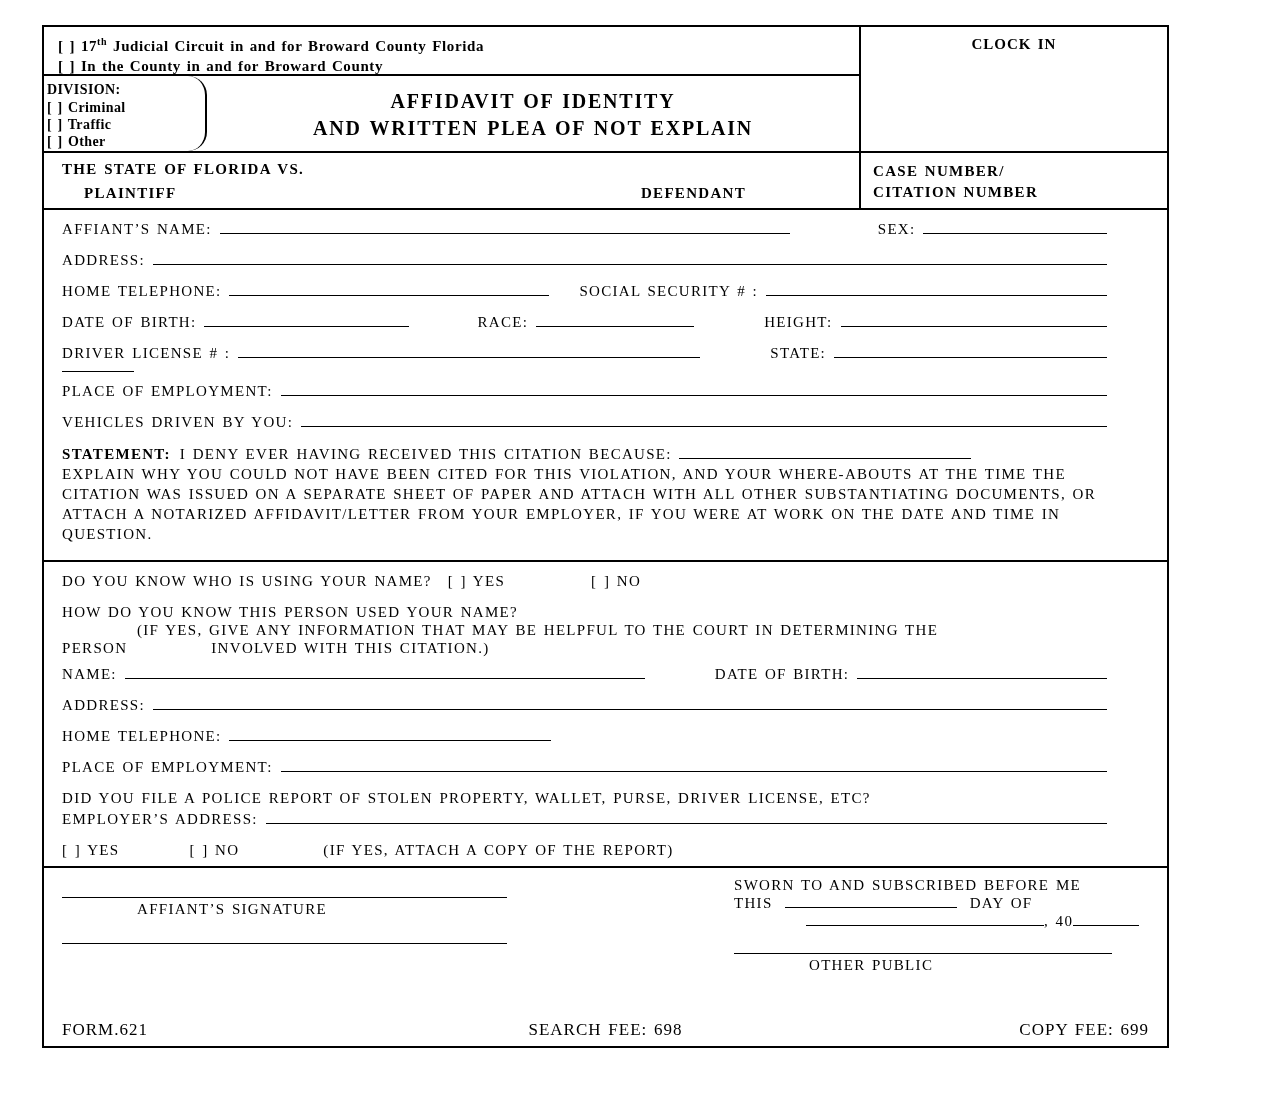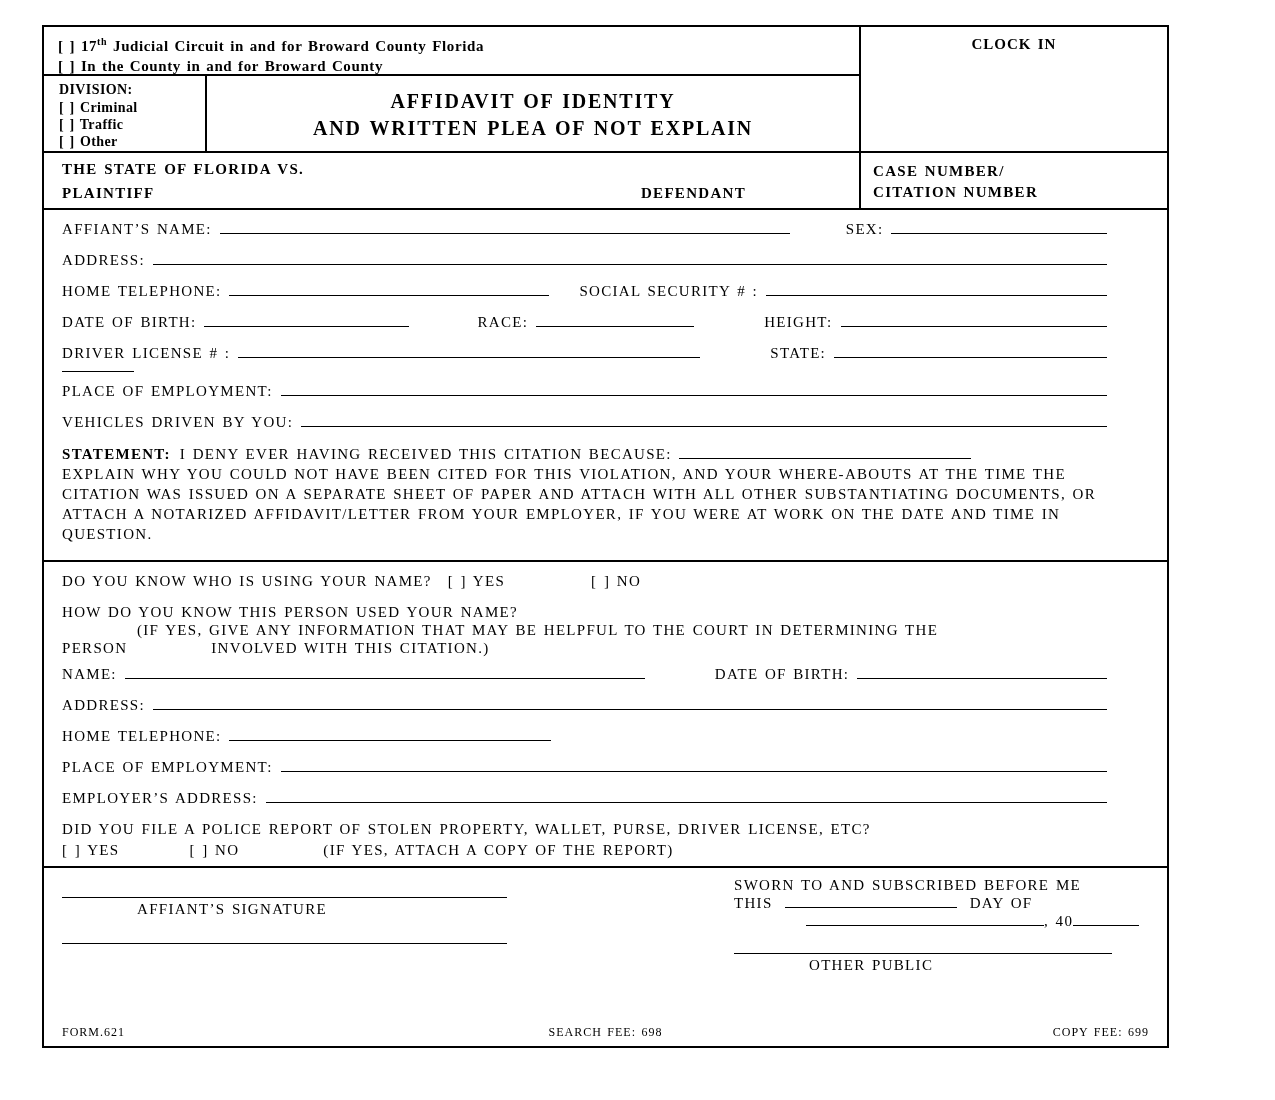--- a/index.html
+++ b/index.html
@@ -16,32 +16,32 @@
   }
   .bold { font-weight:bold; }
 
   
   .top-row { display:flex; height:126px; border-bottom:2px solid #000; }
   .top-left { width:817px; border-right:2px solid #000; display:flex; flex-direction:column; }
   .jur { height:49px; border-bottom:2px solid #000; padding:5px 14px 0 14px; font-weight:bold; letter-spacing:0.6px; }
   .jur-line { line-height:20px; white-space:nowrap; cursor:default; }
   .jur sup { font-size:10px; }
   .div-title { display:flex; flex:1; }
-  .division { width:163px; border-right:2px solid #000; padding:5px 8px 0 15px; font-weight:bold; font-size:14px; letter-spacing:0.4px; }
+  .division { width:163px; border-right:2px solid #000; padding:5px 8px 0 3px; font-weight:bold; font-size:14px; letter-spacing:0.4px;border-radius:19px; }
   .division .dlabel { line-height:18px; }
   .division .opt { line-height:17px; white-space:nowrap; }
   .title-cell { flex:1; text-align:center; padding-top:12px; }
   .title-line { font-weight:bold; font-size:20px; letter-spacing:1.8px; line-height:27px; }
   .clockin { flex:1; text-align:center; padding-top:9px; font-weight:bold; letter-spacing:1px; }
 
   
   .case-row { display:flex; height:57px; border-bottom:2px solid #000; }
   .case-left { width:817px; border-right:2px solid #000; padding:8px 18px 6px 18px; display:flex; flex-direction:column; justify-content:space-between; }
   .state-vs { font-weight:bold; }
-  .pl-def { display:flex; justify-content:space-between; padding-right:95px; font-weight:bold; }
+  .pl-def { display:flex; justify-content:space-between; padding-right:95px; font-weight:bold;margin-left:22px; }
   .case-right { flex:1; padding:8px 12px; font-weight:bold; line-height:21px; }
 
   
   .sec { padding:10px 18px 0 18px; overflow:hidden; }
   .sec1 { height:352px; border-bottom:2px solid #000; }
   .sec2 { height:306px; border-bottom:2px solid #000; }
   .sec3 { flex:1; position:relative; padding-top:8px; }
 
   .frow { display:flex; align-items:baseline; line-height:19px; margin-bottom:12px; padding-right:42px; }
   .frow.noline { padding-right:0; }
@@ -60,21 +60,21 @@
 
   
   .sig-grid { display:flex; }
   .sig-left { width:460px; }
   .sig-right { margin-left:auto; width:415px; line-height:18px; }
   .sig-caption { padding-left:75px; line-height:18px; margin-top:2px; }
   .sig-blank-row { margin-top:16px; line-height:2px; }
   .sig-blank-row.second { margin-top:20px; }
   .sworn-row { white-space:nowrap; }
   .sworn-indent { padding-left:72px; }
-  .footer { position:absolute; left:18px; right:18px; bottom:6px; height:18px; font-size:12px; letter-spacing:1px; }
+  .footer { position:absolute; left:18px; right:18px; bottom:6px; height:18px; font-size:17px; letter-spacing:1px; }
   .footer .f-left { position:absolute; left:0; bottom:0; }
   .footer .f-center { position:absolute; left:50%; transform:translateX(-50%); bottom:0; }
   .footer .f-right { position:absolute; right:0; bottom:0; }
 </style>
 </head>
 <body>
 
 <div class="page">
   <div class="form">
 
@@ -111,21 +111,21 @@
       <div class="case-right">
         <div>CASE NUMBER/</div>
         <div>CITATION NUMBER</div>
       </div>
     </div>
 
     <div class="sec sec1">
       <div class="frow">
         <span class="lbl">AFFIANT’S NAME:</span>
         <span class="blank" style="width:570px; margin-left:8px;"></span>
-        <span class="lbl" style="margin-left:56px;">SEX:</span>
+        <span class="lbl" style="margin-left:88px;">SEX:</span>
         <span class="blank grow" style="margin-left:8px;"></span>
       </div>
       <div class="frow">
         <span class="lbl">ADDRESS:</span>
         <span class="blank grow" style="margin-left:8px;"></span>
       </div>
       <div class="frow">
         <span class="lbl">HOME TELEPHONE:</span>
         <span class="blank" style="width:320px; margin-left:8px;"></span>
         <span class="lbl" style="margin-left:30px;">SOCIAL SECURITY # :</span>
@@ -184,26 +184,26 @@
         <span class="blank grow" style="margin-left:8px;"></span>
       </div>
       <div class="frow noline">
         <span class="lbl">HOME TELEPHONE:</span>
         <span class="blank" style="width:322px; margin-left:8px;"></span>
       </div>
       <div class="frow">
         <span class="lbl">PLACE OF EMPLOYMENT:</span>
         <span class="blank grow" style="margin-left:8px;"></span>
       </div>
-      <div class="frow">
-        <span class="lbl">EMPLOYER’S ADDRESS:</span>
-        <span class="blank grow" style="margin-left:8px;"></span>
-      </div>
       <div class="frow noline" style="margin-bottom:2px;">
         <span class="lbl">DID YOU FILE A POLICE REPORT OF STOLEN PROPERTY, WALLET, PURSE, DRIVER LICENSE, ETC?</span>
+      </div>
+      <div class="frow">
+        <span class="lbl">EMPLOYER’S ADDRESS:</span>
+        <span class="blank grow" style="margin-left:8px;"></span>
       </div>
       <div class="frow noline">
         <span class="lbl">[ ] YES</span>
         <span class="lbl" style="margin-left:70px;">[ ] NO</span>
         <span class="lbl" style="margin-left:84px;">(IF YES, ATTACH A COPY OF THE REPORT)</span>
       </div>
     </div>
 
     <div class="sec sec3">
       <div class="sig-grid">

